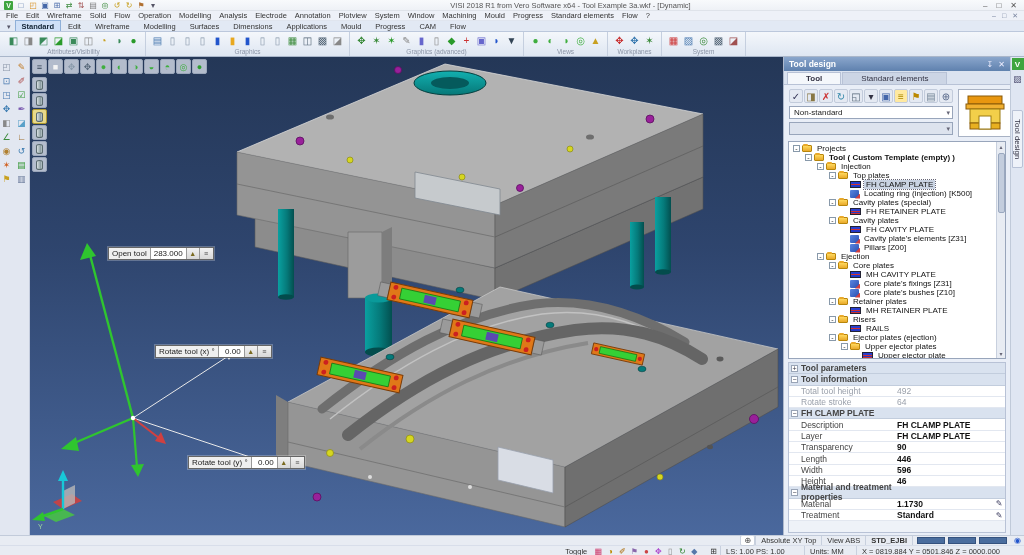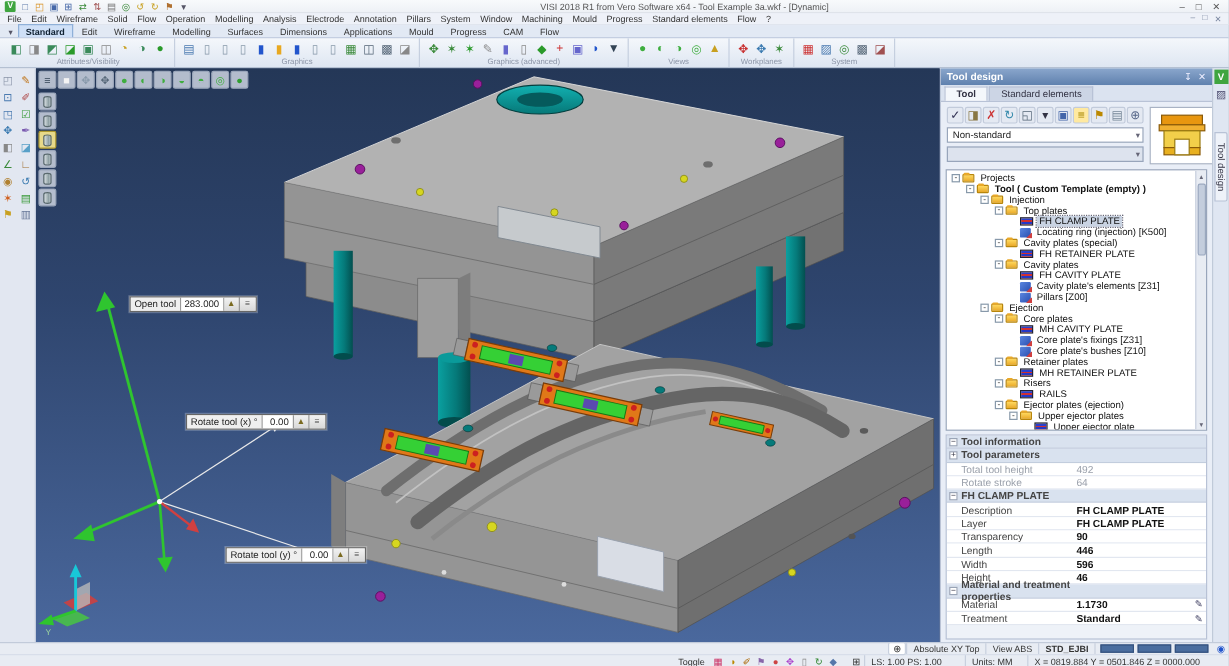--- a/index.html
+++ b/index.html
@@ -53,21 +53,21 @@
   .vlabel .val{background:#fff;min-width:26px;justify-content:flex-end;}
   .vlabel .lbtn{width:13px;background:linear-gradient(#f2f2f2,#d8d8d8);display:flex;align-items:center;justify-content:center;font-size:7px;color:#7a6a20;border-right:1px solid #999;}
   .vlabel .lbtn:last-child{border-right:none;color:#444;}
 
   
   .right-panel{width:227px;background:#e9eef7;border-left:1px solid #aeb9cd;display:flex;flex-direction:column;}
   .rp-header{height:14px;background:linear-gradient(#8aa6cc,#5f81ae);color:#fff;font-size:8.5px;font-weight:bold;display:flex;align-items:center;padding:0 5px;flex:0 0 auto;}
   .rp-header .sp{flex:1;}
   .rp-header .hbtn{font-size:8px;font-weight:normal;margin-left:5px;color:#eef;}
   .rp-tabs{height:14px;display:flex;align-items:flex-end;background:#dbe3f0;padding-left:3px;border-bottom:1px solid #b8c2d6;flex:0 0 auto;font-size:8px;}
-  .rp-tab{padding:1px 9px;border:1px solid #b8c2d6;border-bottom:none;background:#ccd5e5;color:#334;margin-right:1px;white-space:nowrap;margin-top:46px;}
+  .rp-tab{padding:1px 18px;border:1px solid #b8c2d6;border-bottom:none;background:#ccd5e5;color:#334;margin-right:1px;white-space:nowrap;margin-top:46px;}
   .rp-tab.active{background:#f4f7fb;font-weight:bold;}
   .rp-toolbarrow{display:flex;padding:4px 5px 2px 5px;gap:5px;flex:0 0 auto;}
   .rp-left{display:flex;flex-direction:column;flex:1;}
   .rp-icons{display:flex;gap:1px;}
   .rp-icons .ic{width:14px;height:14px;font-size:10px;display:inline-flex;align-items:center;justify-content:center;background:#e4e9f2;border:1px solid #c2cbdb;border-radius:2px;}
   .dd{height:13px;margin-top:3px;background:#fff;border:1px solid #98a5bb;display:flex;align-items:center;justify-content:space-between;font-size:8px;padding:0 2px 0 4px;color:#222;}
   .dd .arr{color:#667;font-size:7px;}
   .dd.disabled{background:#dde3ee;}
   .preview{width:54px;height:48px;background:#fff;border:1px solid #a8b2c4;display:flex;align-items:center;justify-content:center;flex:0 0 auto;}
 
@@ -157,21 +157,21 @@
     <span class="mi">File</span>
         <span class="mi">Edit</span>
         <span class="mi">Wireframe</span>
         <span class="mi">Solid</span>
         <span class="mi">Flow</span>
         <span class="mi">Operation</span>
         <span class="mi">Modelling</span>
         <span class="mi">Analysis</span>
         <span class="mi">Electrode</span>
         <span class="mi">Annotation</span>
-        <span class="mi">Pillars</span>
+        <span class="mi">Plotview</span>
         <span class="mi">System</span>
         <span class="mi">Window</span>
         <span class="mi">Machining</span>
         <span class="mi">Mould</span>
         <span class="mi">Progress</span>
         <span class="mi">Standard elements</span>
         <span class="mi">Flow</span>
         <span class="mi">?</span>
       </div>
     <div class="docctl">
@@ -713,29 +713,29 @@
           <span class="sarr">▴</span>
           <span class="thumb"></span>
           <span class="spacer"></span>
           <span class="sarr">▾</span>
         </div>
       </div>
 
       <div class="params">
 
       <div class="prow grp">
+          <span class="exp">+</span>
+          <span class="plabel">Tool parameters</span>
+
+          <span class="pval"></span>
+          <span class="pedit"></span>
+        </div>
+          <div class="prow grp">
           <span class="exp">−</span>
           <span class="plabel">Tool information</span>
-
-          <span class="pval"></span>
-          <span class="pedit"></span>
-        </div>
-          <div class="prow grp">
-          <span class="exp">+</span>
-          <span class="plabel">Tool parameters</span>
 
           <span class="pval"></span>
           <span class="pedit"></span>
         </div>
           <div class="prow dim">
           <span class="exp"></span>
           <span class="plabel">Total tool height</span>
 
           <span class="pval">492</span>
           <span class="pedit"></span>

